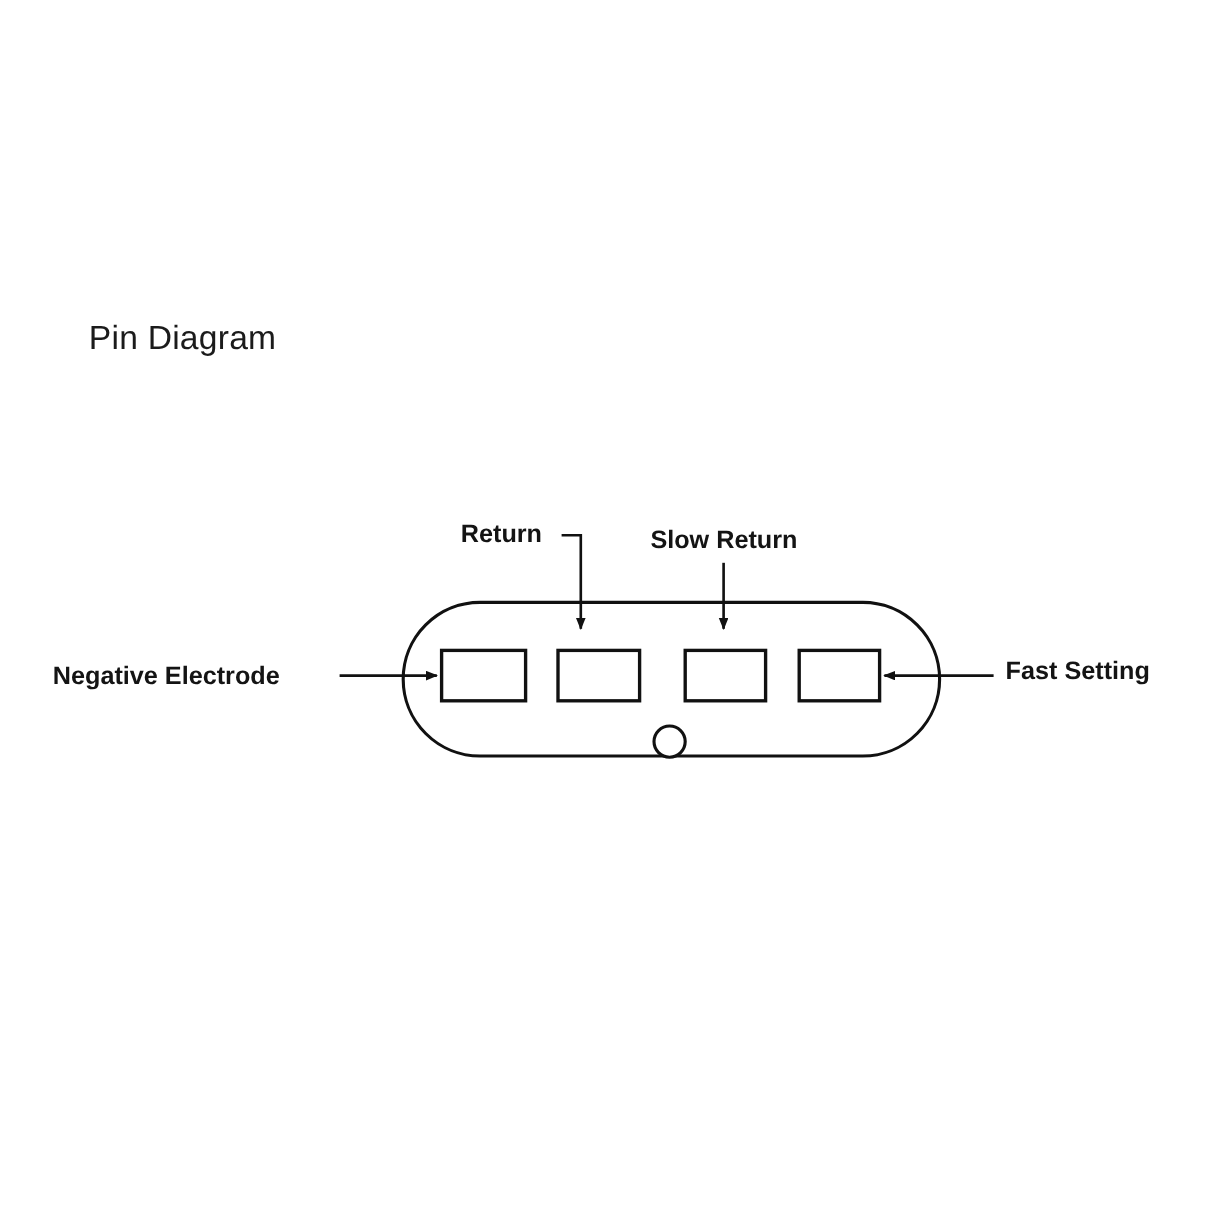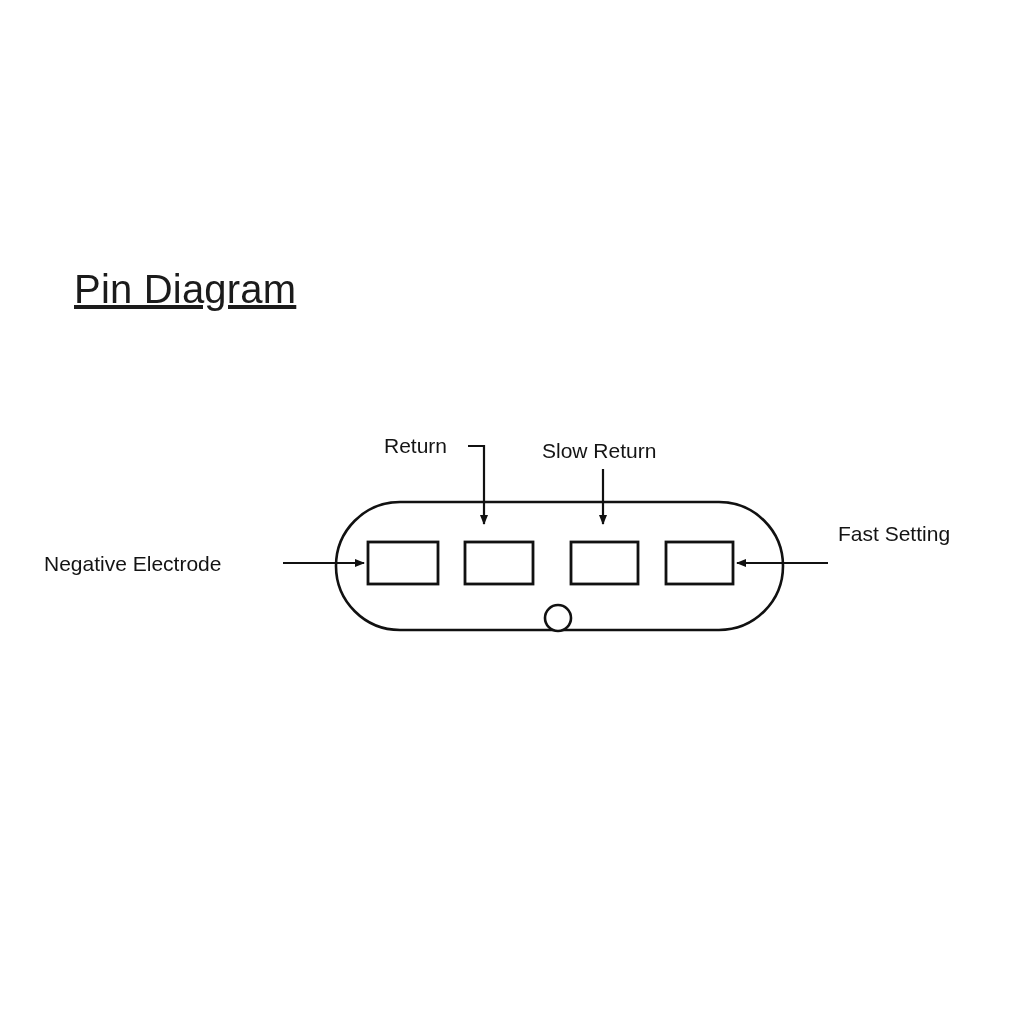--- a/index.html
+++ b/index.html
@@ -20,45 +20,44 @@
     left: 0;
     top: 0;
     width: 1024px;
     height: 1024px;
     background: #ffffff;
   }
   #page-title {
     position: absolute;
     left: 74px;
     top: 266px;
-    font-size: 40px;
+    font-size: 28px;
     font-weight: 300;
     letter-spacing: 0.2px;
     color: #1b1b1b;
     white-space: nowrap;
     line-height: 1.15;
-    text-decoration: underline;
   }
   .diagram-svg {
     position: absolute;
     left: 0;
     top: 0;
   }
   .label {
     position: absolute;
     font-size: 21px;
-    font-weight: 400;
+    font-weight: 700;
     color: #141414;
     white-space: nowrap;
     line-height: 1;
   }
   #label-negative-electrode { left: 44px;  top: 553px; }
   #label-return            { left: 384px; top: 435px; }
   #label-slow-setting      { left: 542px; top: 440px; }
-  #label-fast-setting      { left: 838px; top: 523px; text-align: center; }
+  #label-fast-setting      { left: 838px; top: 549px; text-align: center; }
 </style>
 </head>
 <body>
 
 <div id="canvas">
 
   <div id="page-title">Pin Diagram</div>
 
   <svg class="diagram-svg" width="1024" height="1024" viewBox="0 0 1024 1024">
 

